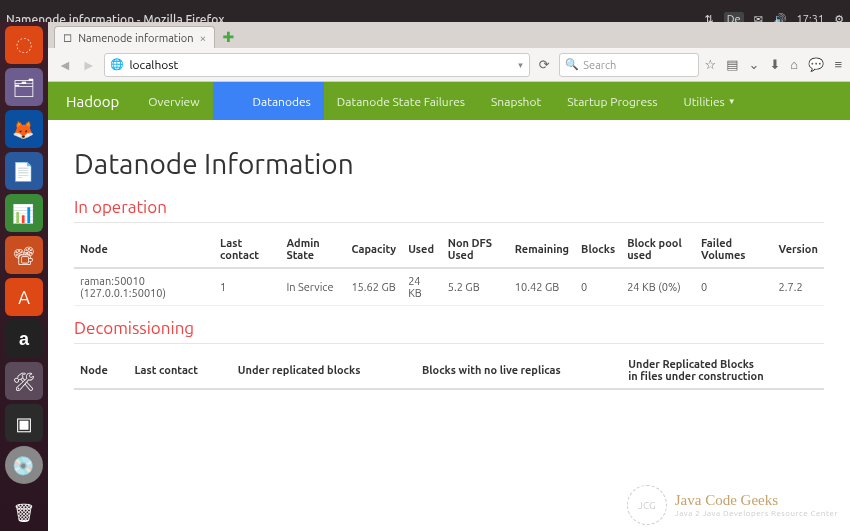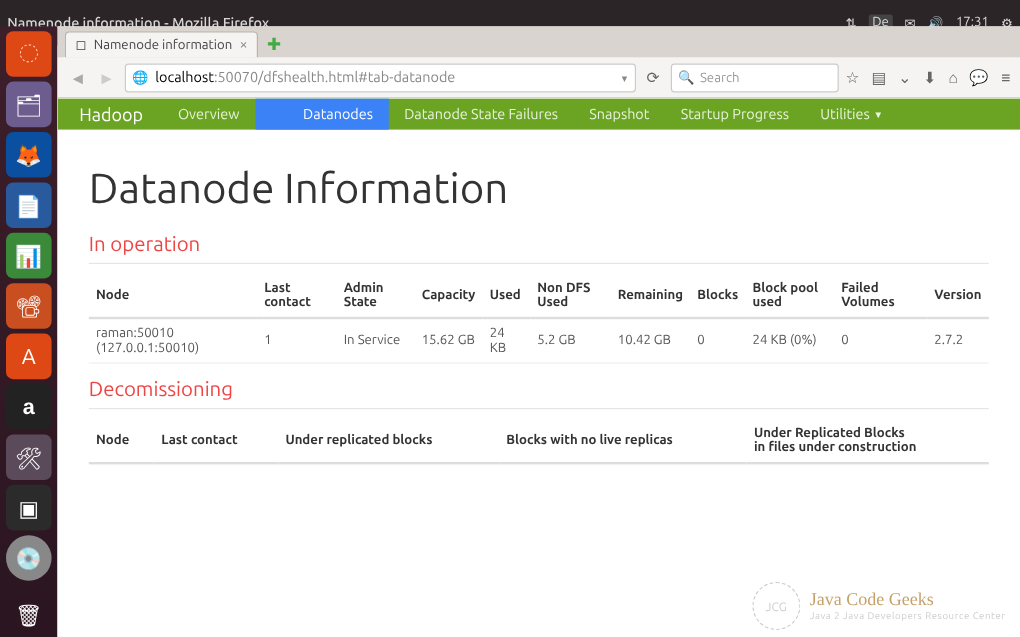--- a/index.html
+++ b/index.html
@@ -135,21 +135,21 @@
     .tbicons { display:flex; gap:10px; color:#666; font-size:13px;}
     .tbicons span{cursor:pointer;}
     
     .page {
       flex: 1;
       overflow: auto;
       background: #fff;
     }
     .navbar {
       background: #6aa422;
-      height: 26px;
+      height: 38px;
       display: flex;
       align-items: stretch;
       padding-left: 18px;
     }
     .navbar .brand {
       color: #fff;
       font-size: 15px;
       display:flex;align-items:center;
       padding-right: 16px;
     }
@@ -163,21 +163,21 @@
     .navbar .nav-item.active {
       background: #3b82f6;
       color: #fff;
       padding-left: 40px;
     }
     .navbar .caret{font-size:8px;margin-left:3px;}
     .content {
       padding: 20px 26px 10px 26px;
     }
     h1 {
-      font-size: 35px;
+      font-size: 28px;
       font-weight: 400;
       color: #333;
       margin: 8px 0 18px 0;
     }
     h2 {
       font-size: 17px;
       font-weight: 400;
       color: #ef4444;
       margin: 12px 0 4px 0;
       border-bottom: 1px solid #e5e5e5;
@@ -265,21 +265,20 @@
     </div>
     <div class="newtab">✚</div>
   </div>
 
   <div class="toolbar">
     <span class="navbtn">◄</span>
     <span class="navbtn" style="color:#ccc">►</span>
     <div class="urlbar">
       <span class="globe">🌐</span>
       <span class="host">localhost</span>
-        <span class="path">:50070/dfshealth.html#tab-datanode</span>
       <span class="drop">▾</span>
     </div>
     <span class="reload">⟳</span>
     <div class="searchbox">
       <span class="sicon">🔍</span>
       <span>Search</span>
     </div>
     <div class="tbicons">
       <span>☆</span>
       <span>▤</span>

